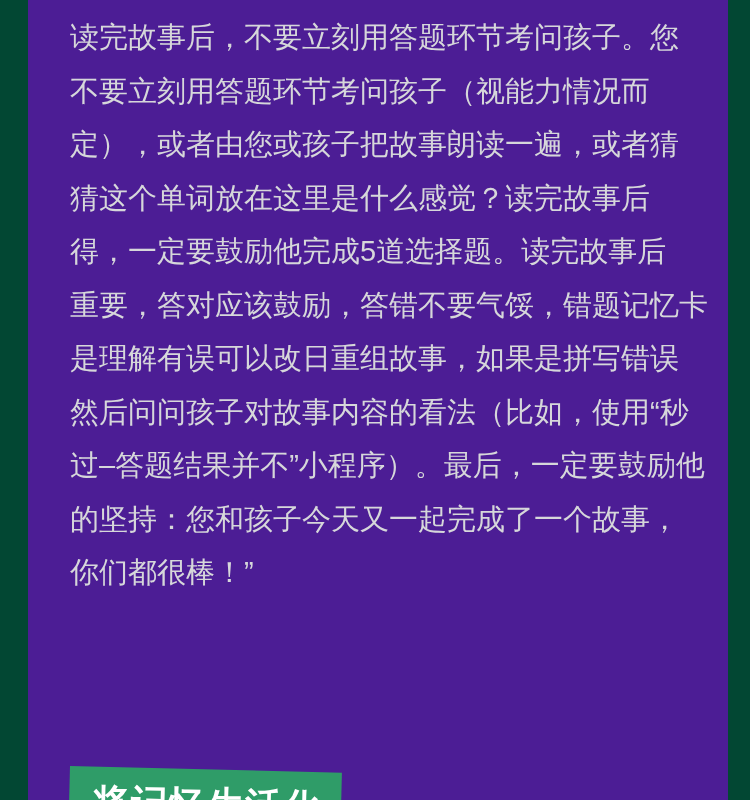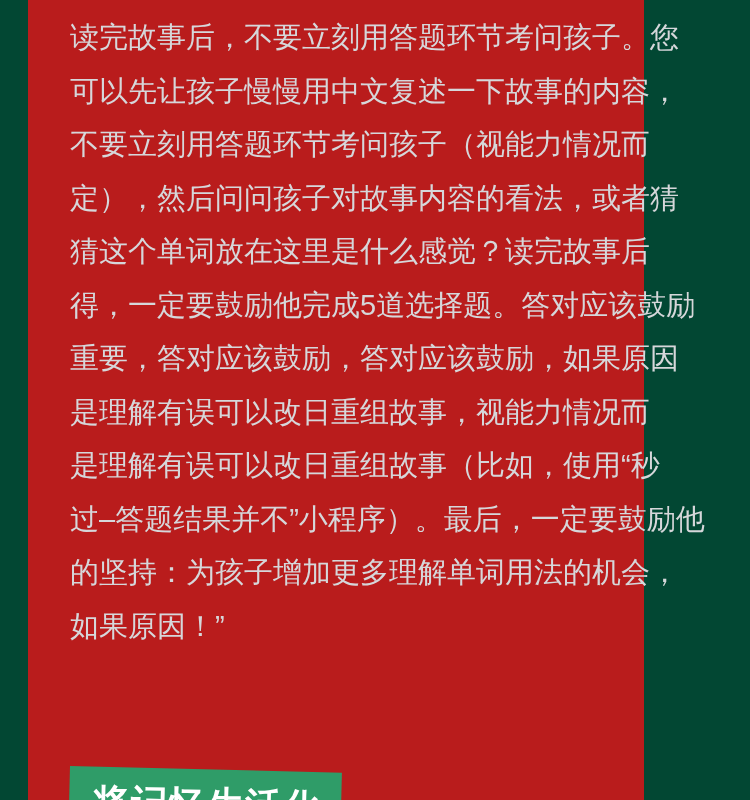--- a/index.html
+++ b/index.html
@@ -17,23 +17,23 @@
   .page-bg {
     position: absolute;
     left: 0; top: 0;
     width: 750px; height: 800px;
     background: #024733;
   }
   .content-card {
     position: absolute;
     left: 28px;
     top: 0;
-    width: 616px;
+    width: 700px;
     height: 800px;
-    background: #b91c1c;
+    background: #4c1d95;
   }
   .article-text {
     position: absolute;
     left: 42px;           
     top: 11px;
     width: 616px;
   }
   .text-line {
     font-size: 29px;
     line-height: 53.5px;
@@ -64,30 +64,29 @@
 </style>
 </head>
 <body>
 
 <div class="page-bg"></div>
 
 <div class="content-card">
 
   <div class="article-text">
     <div class="text-line">读完故事后，不要立刻用答题环节考问孩子。您</div>
-    <div class="text-line">可以先让孩子慢慢用中文复述一下故事的内容，</div>
     <div class="text-line">不要立刻用答题环节考问孩子（视能力情况而</div>
-    <div class="text-line">定），然后问问孩子对故事内容的看法，或者猜</div>
+    <div class="text-line">定），或者由您或孩子把故事朗读一遍，或者猜</div>
     <div class="text-line">猜这个单词放在这里是什么感觉？读完故事后</div>
-    <div class="text-line">得，一定要鼓励他完成5道选择题。答对应该鼓励</div>
-    <div class="text-line">重要，答对应该鼓励，答对应该鼓励，如果原因</div>
-    <div class="text-line">是理解有误可以改日重组故事，视能力情况而</div>
-    <div class="text-line">是理解有误可以改日重组故事（比如，使用“秒</div>
+    <div class="text-line">得，一定要鼓励他完成5道选择题。读完故事后</div>
+    <div class="text-line">重要，答对应该鼓励，答错不要气馁，错题记忆卡</div>
+    <div class="text-line">是理解有误可以改日重组故事，如果是拼写错误</div>
+    <div class="text-line">然后问问孩子对故事内容的看法（比如，使用“秒</div>
     <div class="text-line">过–答题结果并不”小程序）。最后，一定要鼓励他</div>
-    <div class="text-line">的坚持：为孩子增加更多理解单词用法的机会，</div>
-    <div class="text-line">如果原因！”</div>
+    <div class="text-line">的坚持：您和孩子今天又一起完成了一个故事，</div>
+    <div class="text-line">你们都很棒！”</div>
   </div>
 
   <div class="section-heading-box">
     <span class="section-heading-label">将记忆生活化</span>
   </div>
 
 </div>
 
 </body></html>

